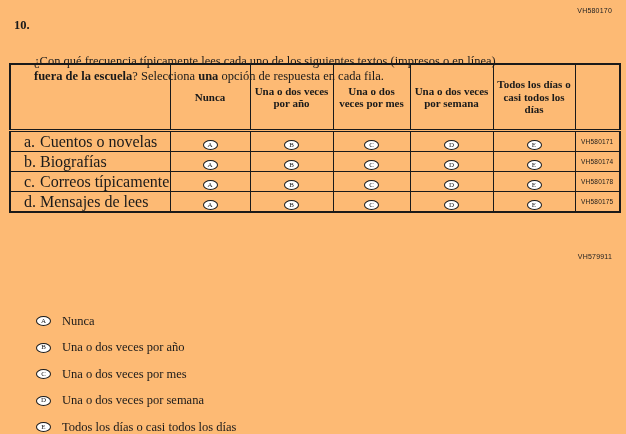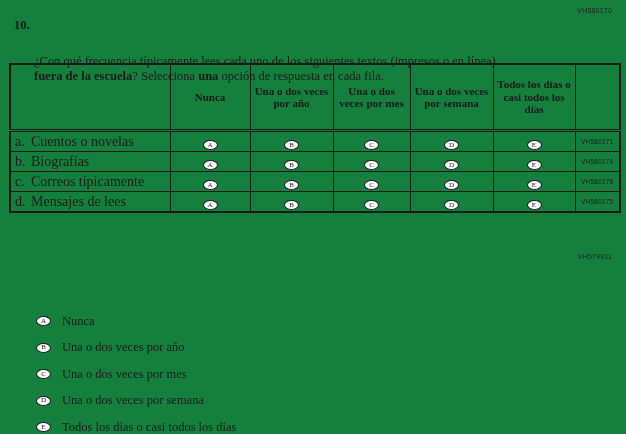--- a/index.html
+++ b/index.html
@@ -1,20 +1,20 @@
 <!DOCTYPE html>
 <html><head>
 <meta charset="utf-8">
 <style>
   html, body { margin: 0; padding: 0; background: #ffffff; }
   .page {
     position: relative;
     width: 626px;
     height: 434px;
-    background: #15803d;
+    background: #fdba74;
     font-family: "Liberation Serif", serif;
     color: #1a1a1a;
     overflow: hidden;
   }
   .vcode {
     position: absolute;
     font-family: "Liberation Sans", sans-serif;
     font-size: 7px;
     letter-spacing: 0.2px;
     color: #222;
@@ -47,23 +47,23 @@
     font-size: 11px;
     font-weight: bold;
     line-height: 12.5px;
     text-align: center;
     vertical-align: middle;
     padding: 2px 3px;
     border-bottom: 3px double #1a1a1a;
   }
   .answer-table tbody td { height: 19px; vertical-align: middle; }
   .answer-table td.row-label {
-    font-size: 14px;
+    font-size: 16px;
     text-align: left;
-    padding-left: 4px;
+    padding-left: 13px;
     white-space: nowrap;
   }
   .row-letter { display: inline-block; width: 16px; }
   .answer-table td.bubble-cell { text-align: center; }
   .answer-table td.code-cell {
     font-family: "Liberation Sans", sans-serif;
     font-size: 6.5px;
     text-align: center;
     letter-spacing: 0.2px;
   }

